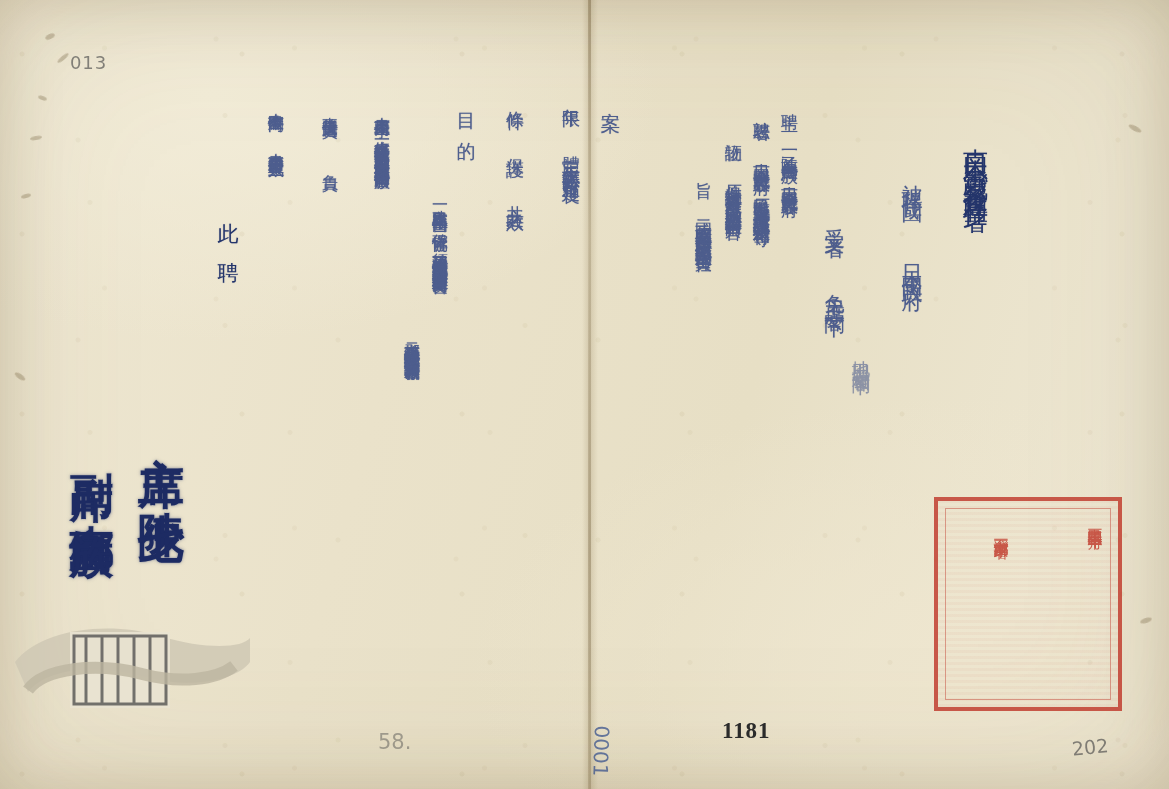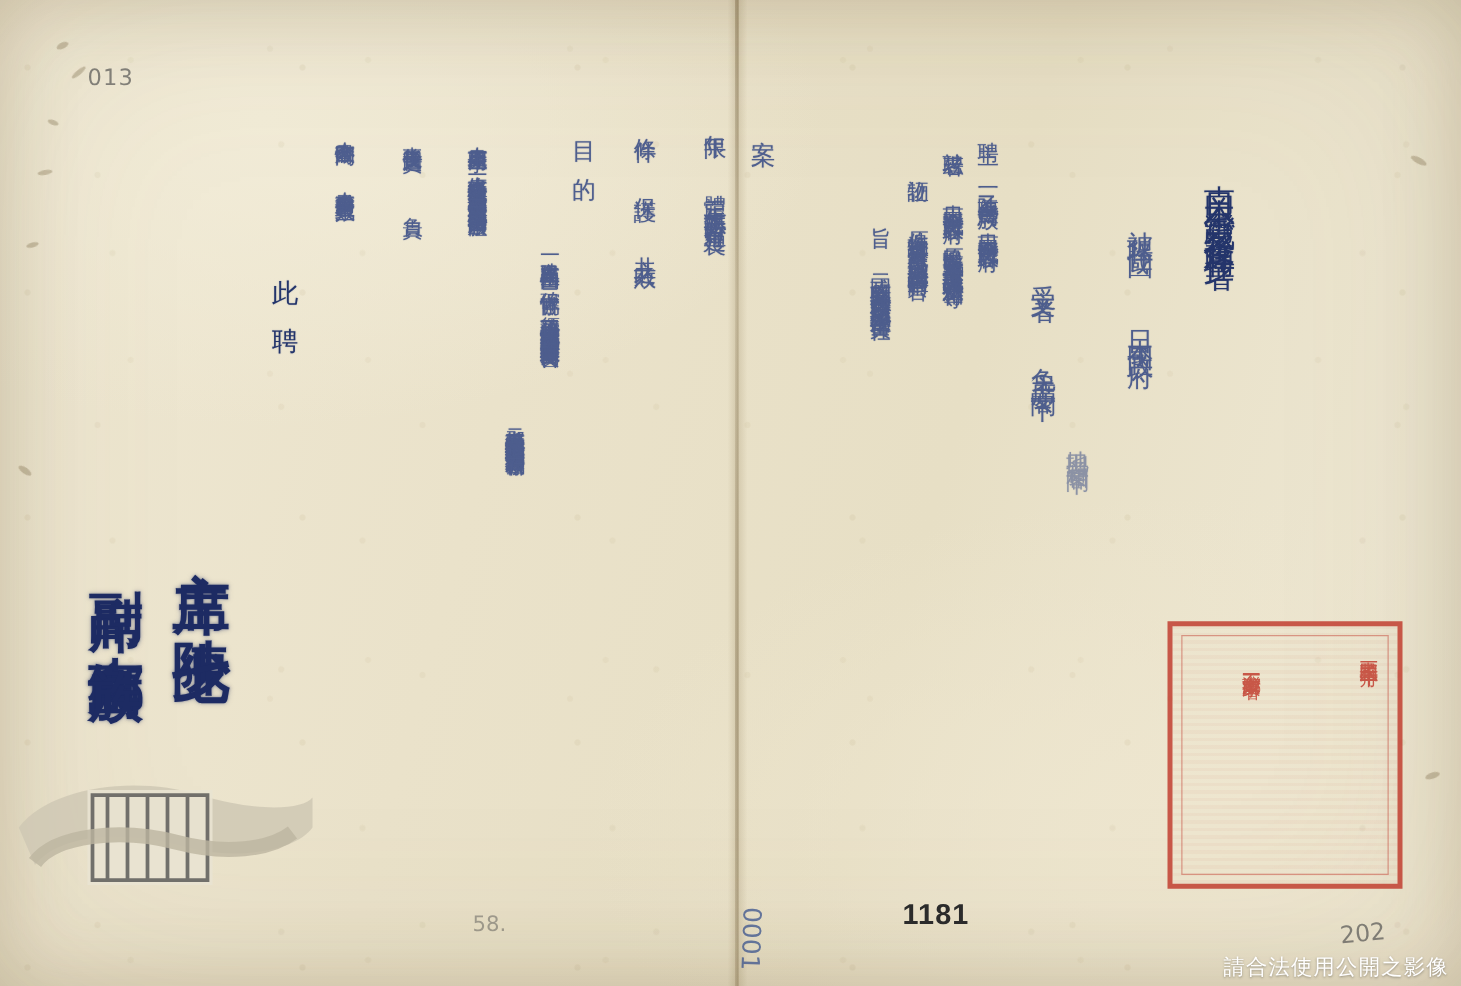--- a/index.html
+++ b/index.html
@@ -115,21 +115,21 @@
     text-orientation: upright;
     color: #c0392b;
     font-family: "DejaVu Serif", serif;
     letter-spacing: .05em;
     line-height: 1.05;
   }
 
   
   .stamp-num {
     position: absolute;
-    font-family: Liberation Sans, sans-serif;
+    font-family: Liberation Serif, serif;
     color: #2b2b2b;
     font-weight: 700;
   }
   .pencil {
     position: absolute;
     font-family: "DejaVu Sans", sans-serif;
     color: #4a4a4a;
     opacity: .65;
   }
   .pencil-blue {
@@ -224,33 +224,32 @@
     <div class="seal-col" style="right:16px;top:16px;font-size:15px;">中華民國三十一年十二月</div>
     <div class="seal-col" style="right:110px;top:26px;font-size:15px;">台灣南鄉家華一一署</div>
   </div>
 
   <div class="stamp-num" style="left:722px;top:718px;font-size:23px;letter-spacing:.04em;">1181</div>
 
   <div class="pencil" style="left:70px;top:52px;font-size:18px;letter-spacing:.05em;">013</div>
 
   <div class="pencil" style="left:1072px;top:736px;font-size:19px;transform:rotate(-6deg);">202</div>
 
-  <div class="pencil" style="left:378px;top:730px;font-size:17px;opacity:.45;">58.</div>
+  <div class="pencil" style="left:378px;top:730px;font-size:21px;opacity:.45;">58.</div>
 
   <div class="pencil-blue" style="left:614px;top:726px;font-size:20px;transform:rotate(92deg);transform-origin:left top;">0001</div>
 
   <svg class="logo" viewBox="0 0 246 120">
     <path d="M5 66 C30 34, 96 24, 150 40 C196 54, 232 52, 240 42 L240 66 C226 86, 176 92, 140 82 C92 68, 38 70, 18 96 Z" fill="#cfc8b4" opacity=".85"></path>
     <path d="M60 36 L160 36 L160 112 L60 112 Z" fill="#e9e3d2" opacity=".9"></path>
     <g fill="none" stroke="#4a4a4a" stroke-width="3" opacity=".75">
       <path d="M64 40 L156 40 L156 108 L64 108 Z"></path>
       <path d="M76 40 L76 108"></path>
       <path d="M92 40 L92 108"></path>
       <path d="M108 40 L108 108"></path>
       <path d="M124 40 L124 108"></path>
       <path d="M140 40 L140 108"></path>
     </g>
     <path d="M18 94 C34 72, 86 66, 132 78 C170 88, 206 84, 224 70" fill="none" stroke="#bdb5a0" stroke-width="12" opacity=".8"></path>
   </svg>
 
-  <div class="notice">請合法使用公開之影像</div>
 
 </div>
 
 </body></html>

